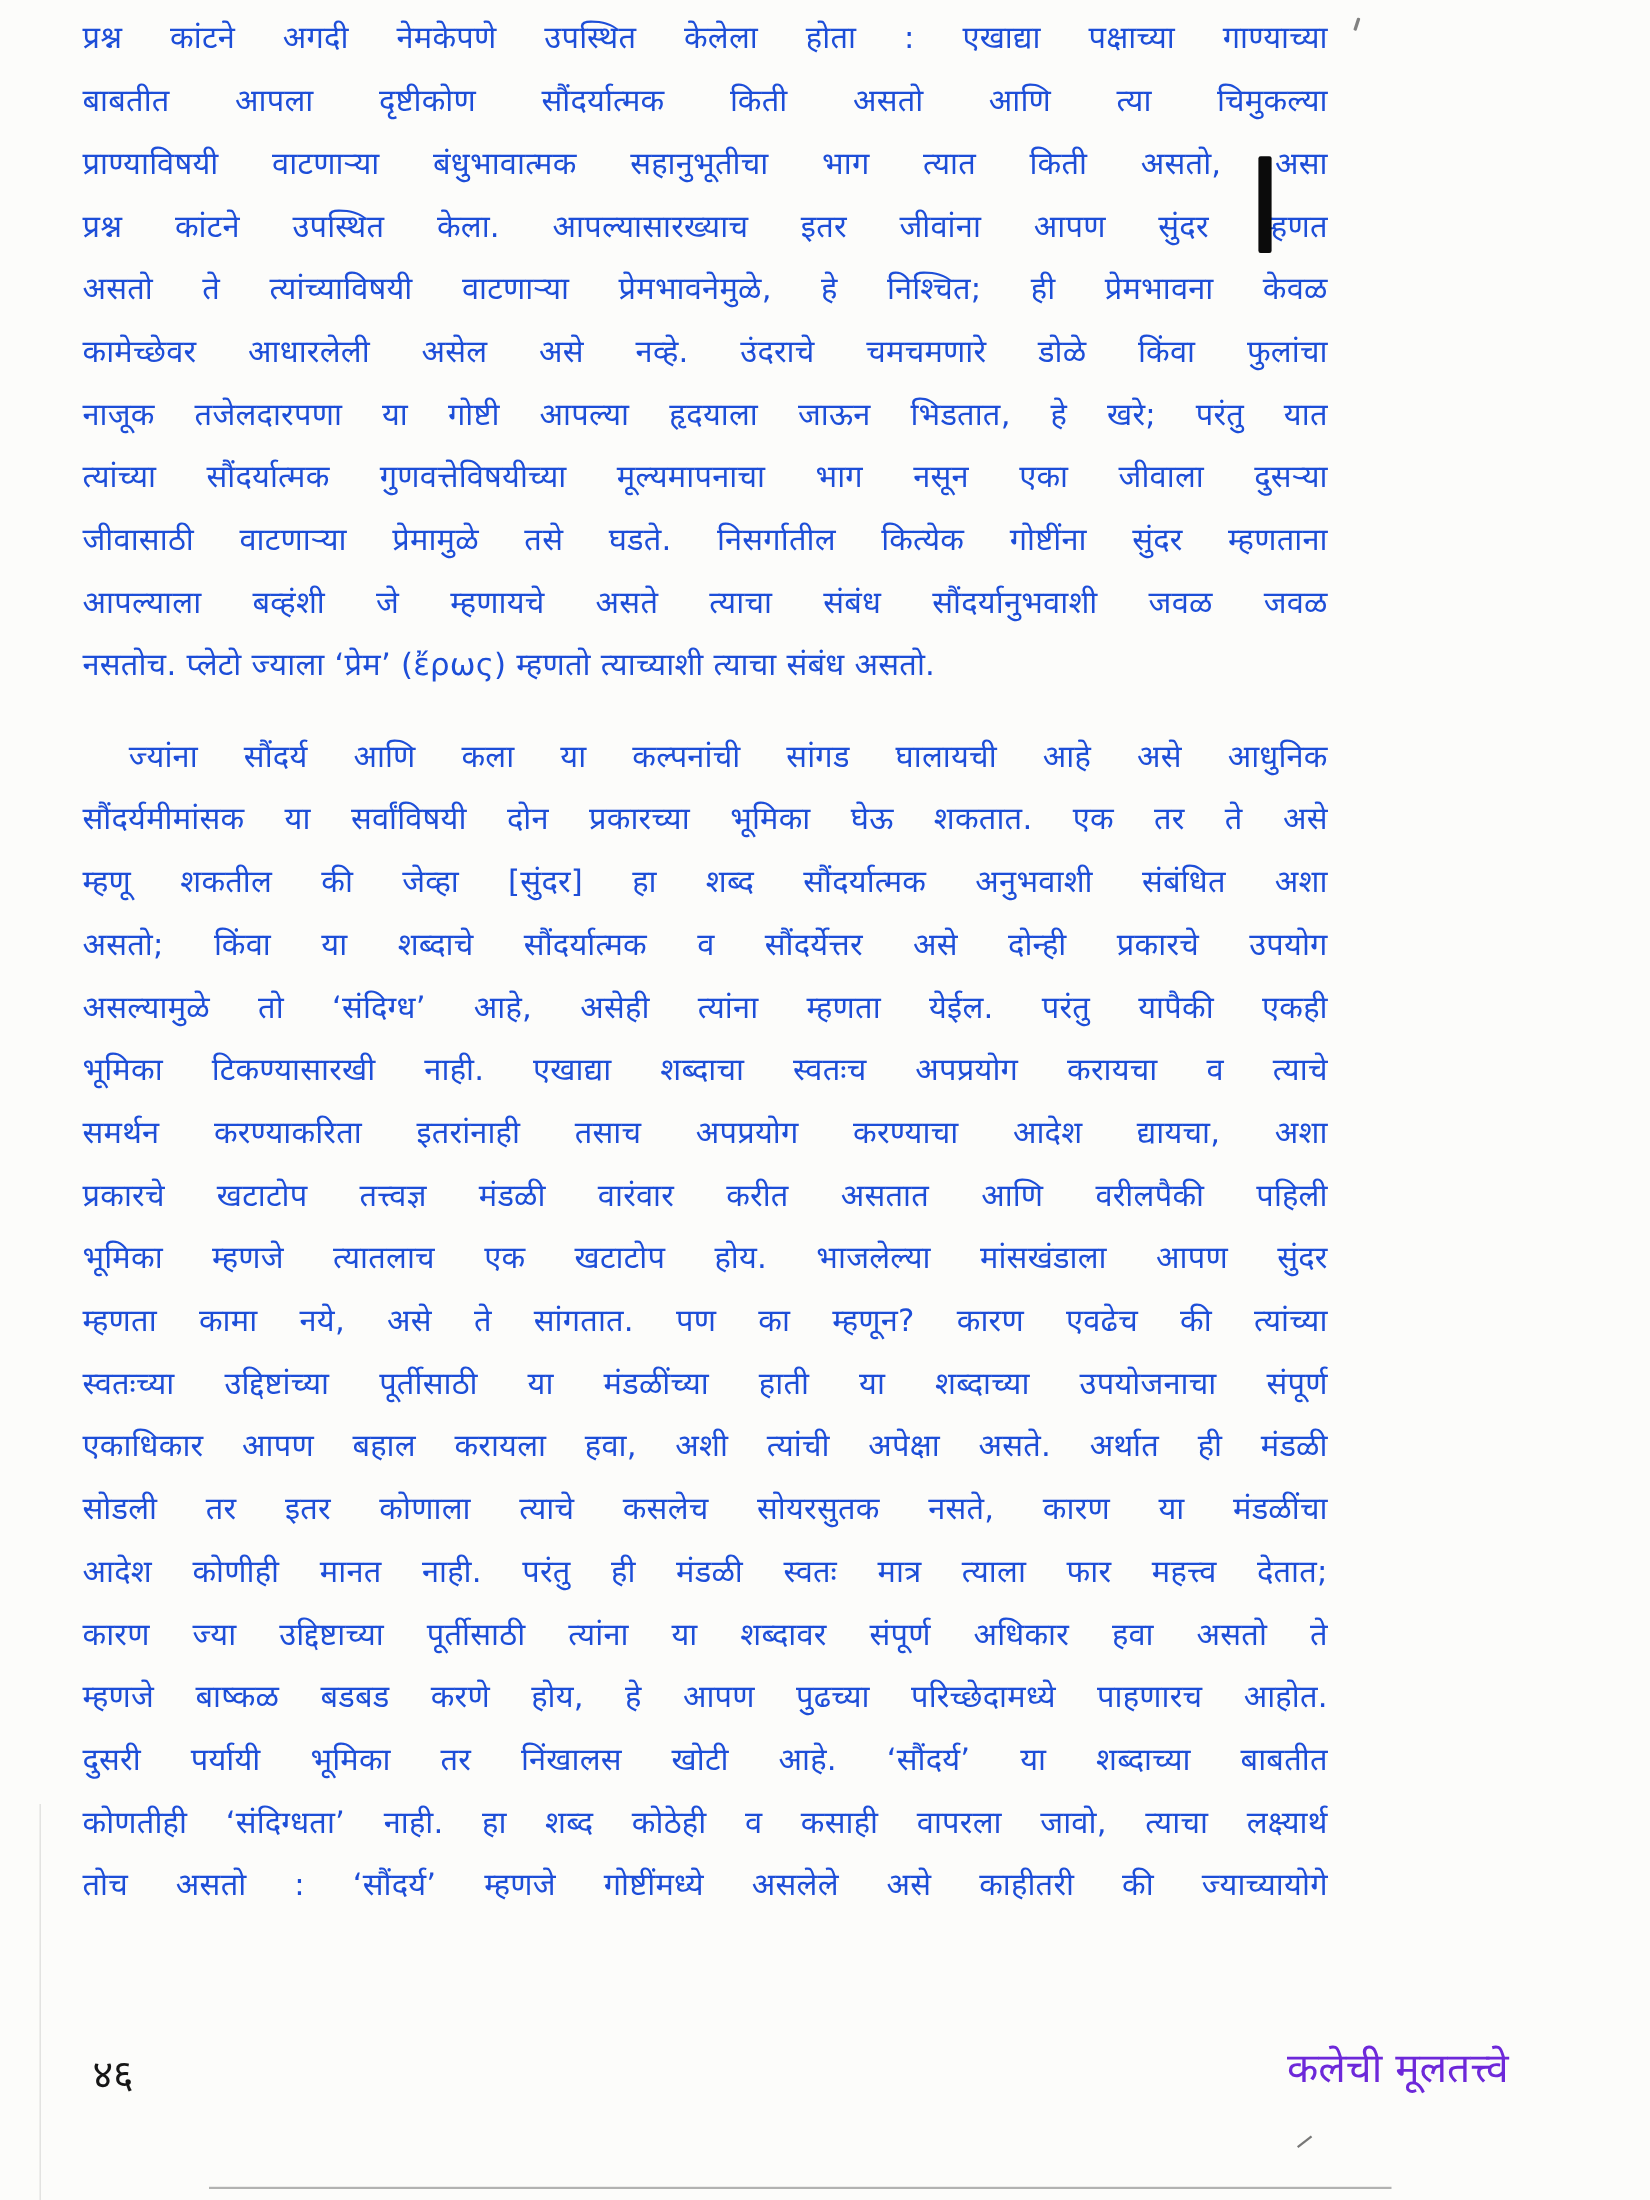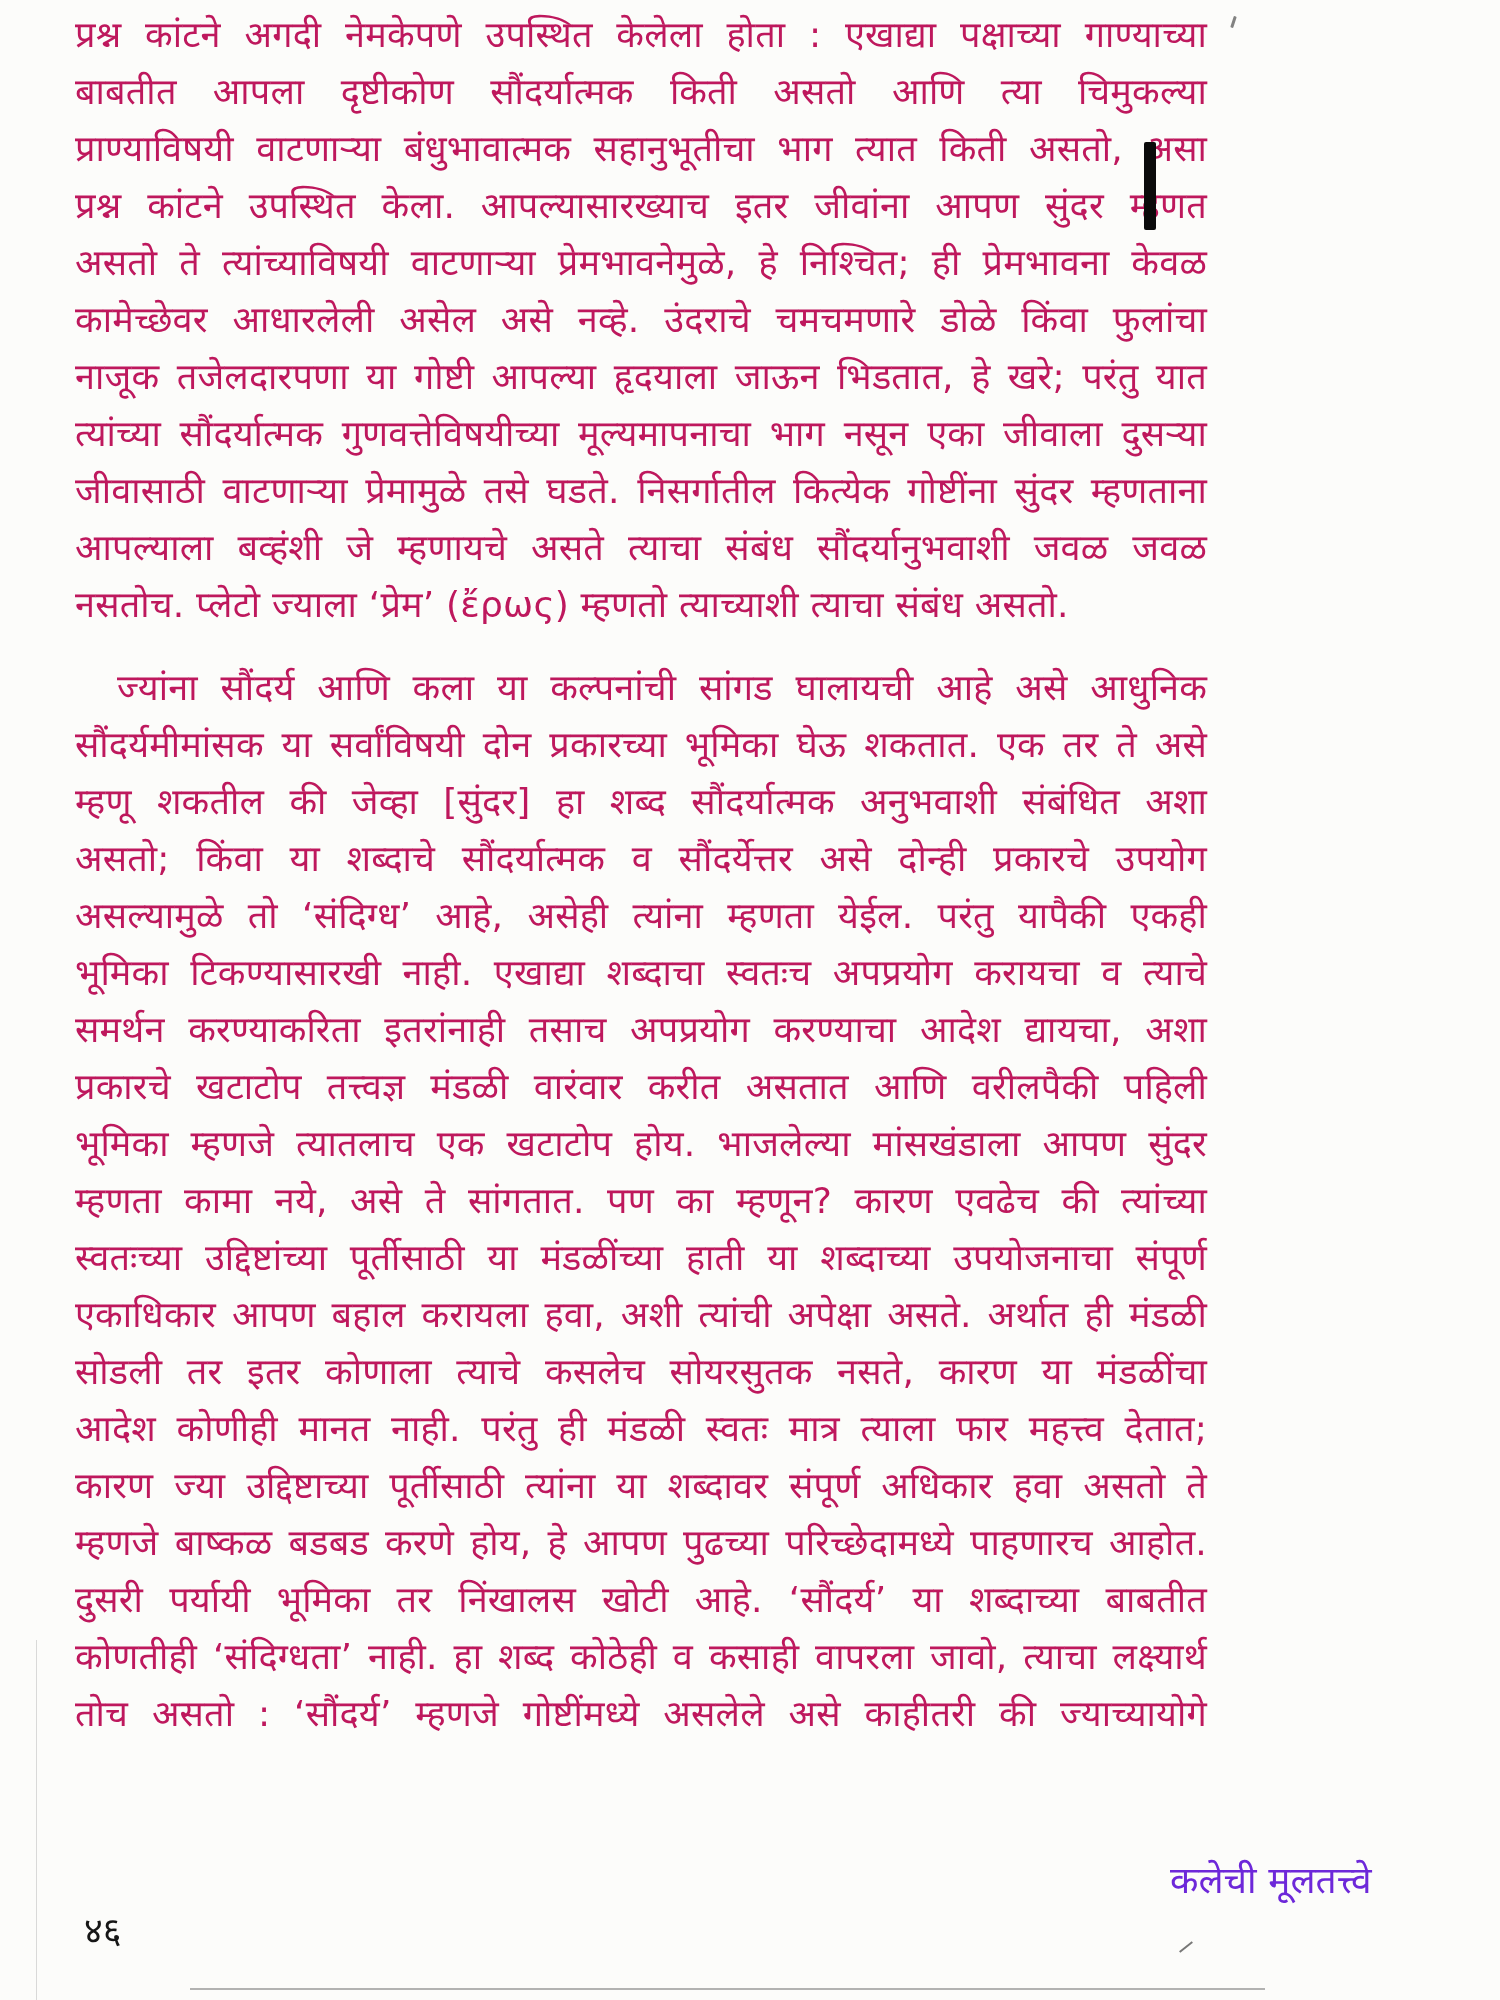--- a/index.html
+++ b/index.html
@@ -23,40 +23,39 @@
   .text-block {
     position: absolute;
     left: 75px;
     top: 6px;
     width: 1132px;
   }
   .paragraph { margin: 0; }
   .paragraph + .paragraph { margin-top: 26px; }
   .paragraph.indented .line:first-child { text-indent: 42px; margin-top: 21px; }
   .line {
-    font-size: 36px;
+    font-size: 28px;
     line-height: 57px;
     height: 57px;
     white-space: nowrap;
     text-align: justify;
     text-align-last: justify;
     letter-spacing: 0.2px;
-    color: #be185d;
+    color: #1d4ed8;
   }
   .line.no-stretch {
     text-align-last: left;
   }
   .footer-page-number {
     position: absolute;
     left: 84px;
     top: 1858px;
     font-size: 36px;
     line-height: 57px;
     color: #161616;
-    margin-top: 44px;
   }
   .footer-running-title {
     position: absolute;
     left: 1170px;
     top: 1852px;
     width: 240px;
     font-size: 37px;
     line-height: 57px;
     text-align: left;
     color: #6d28d9;

